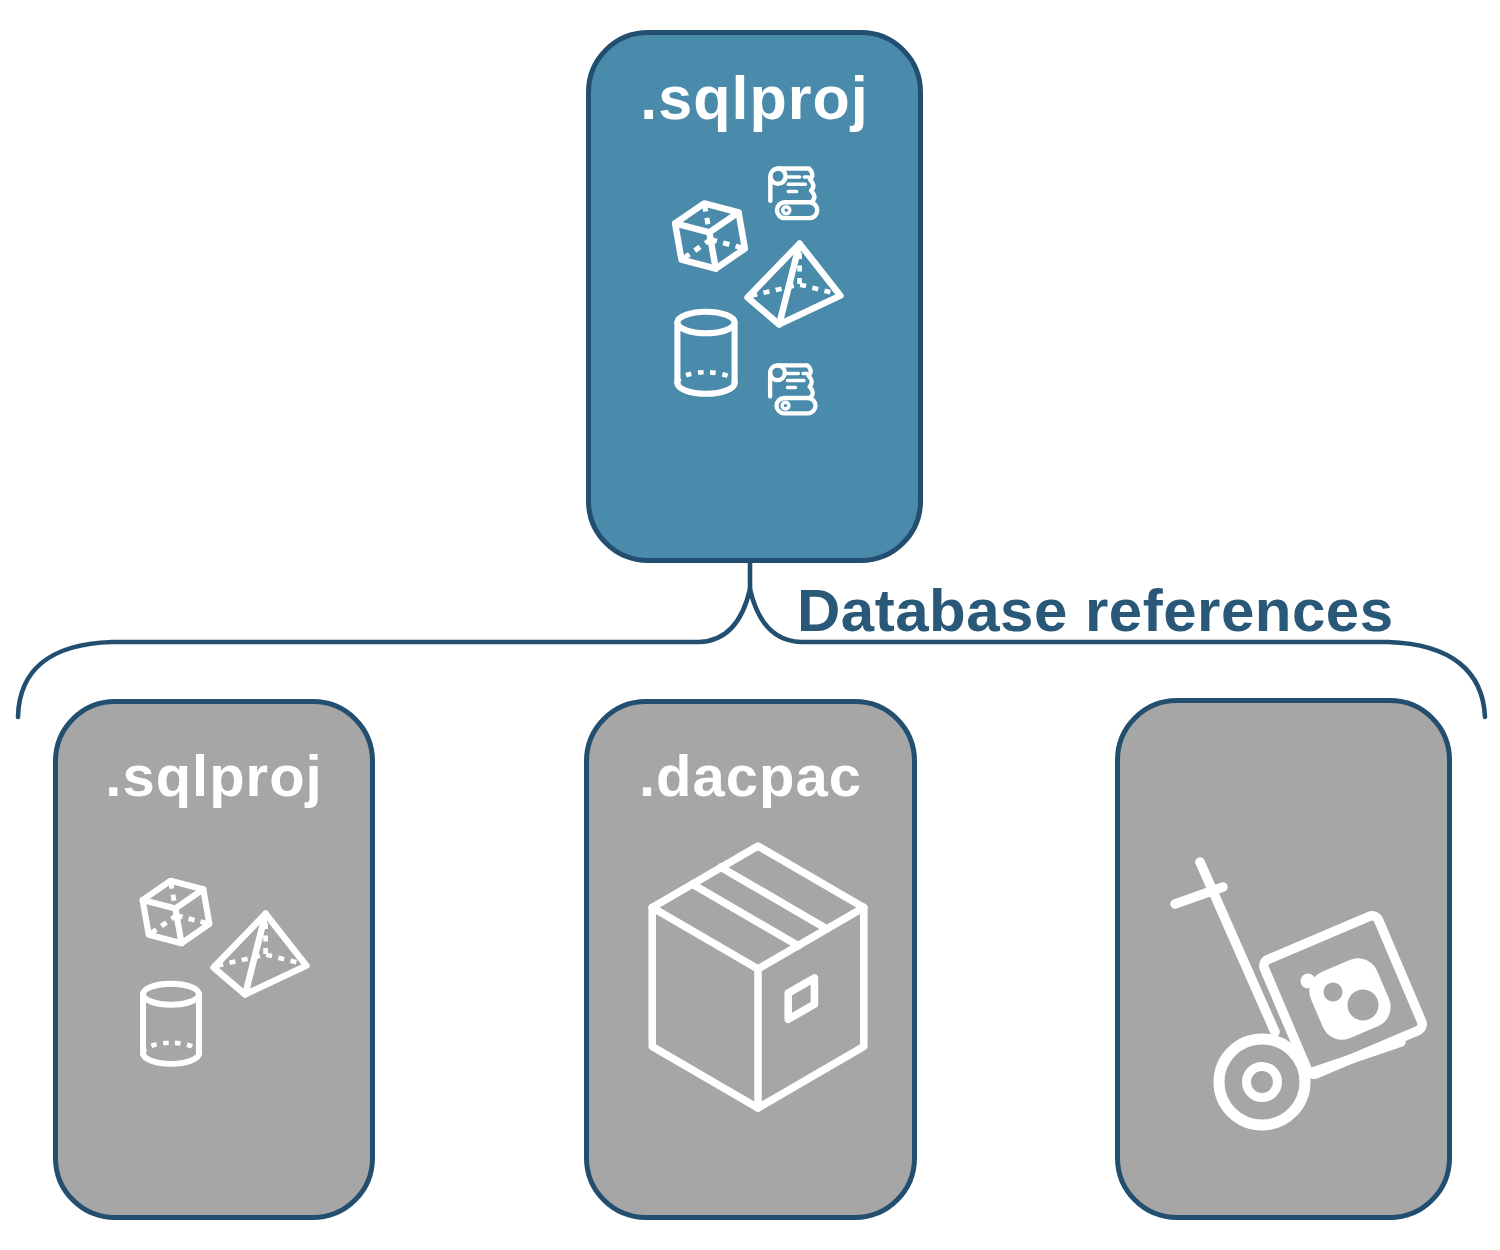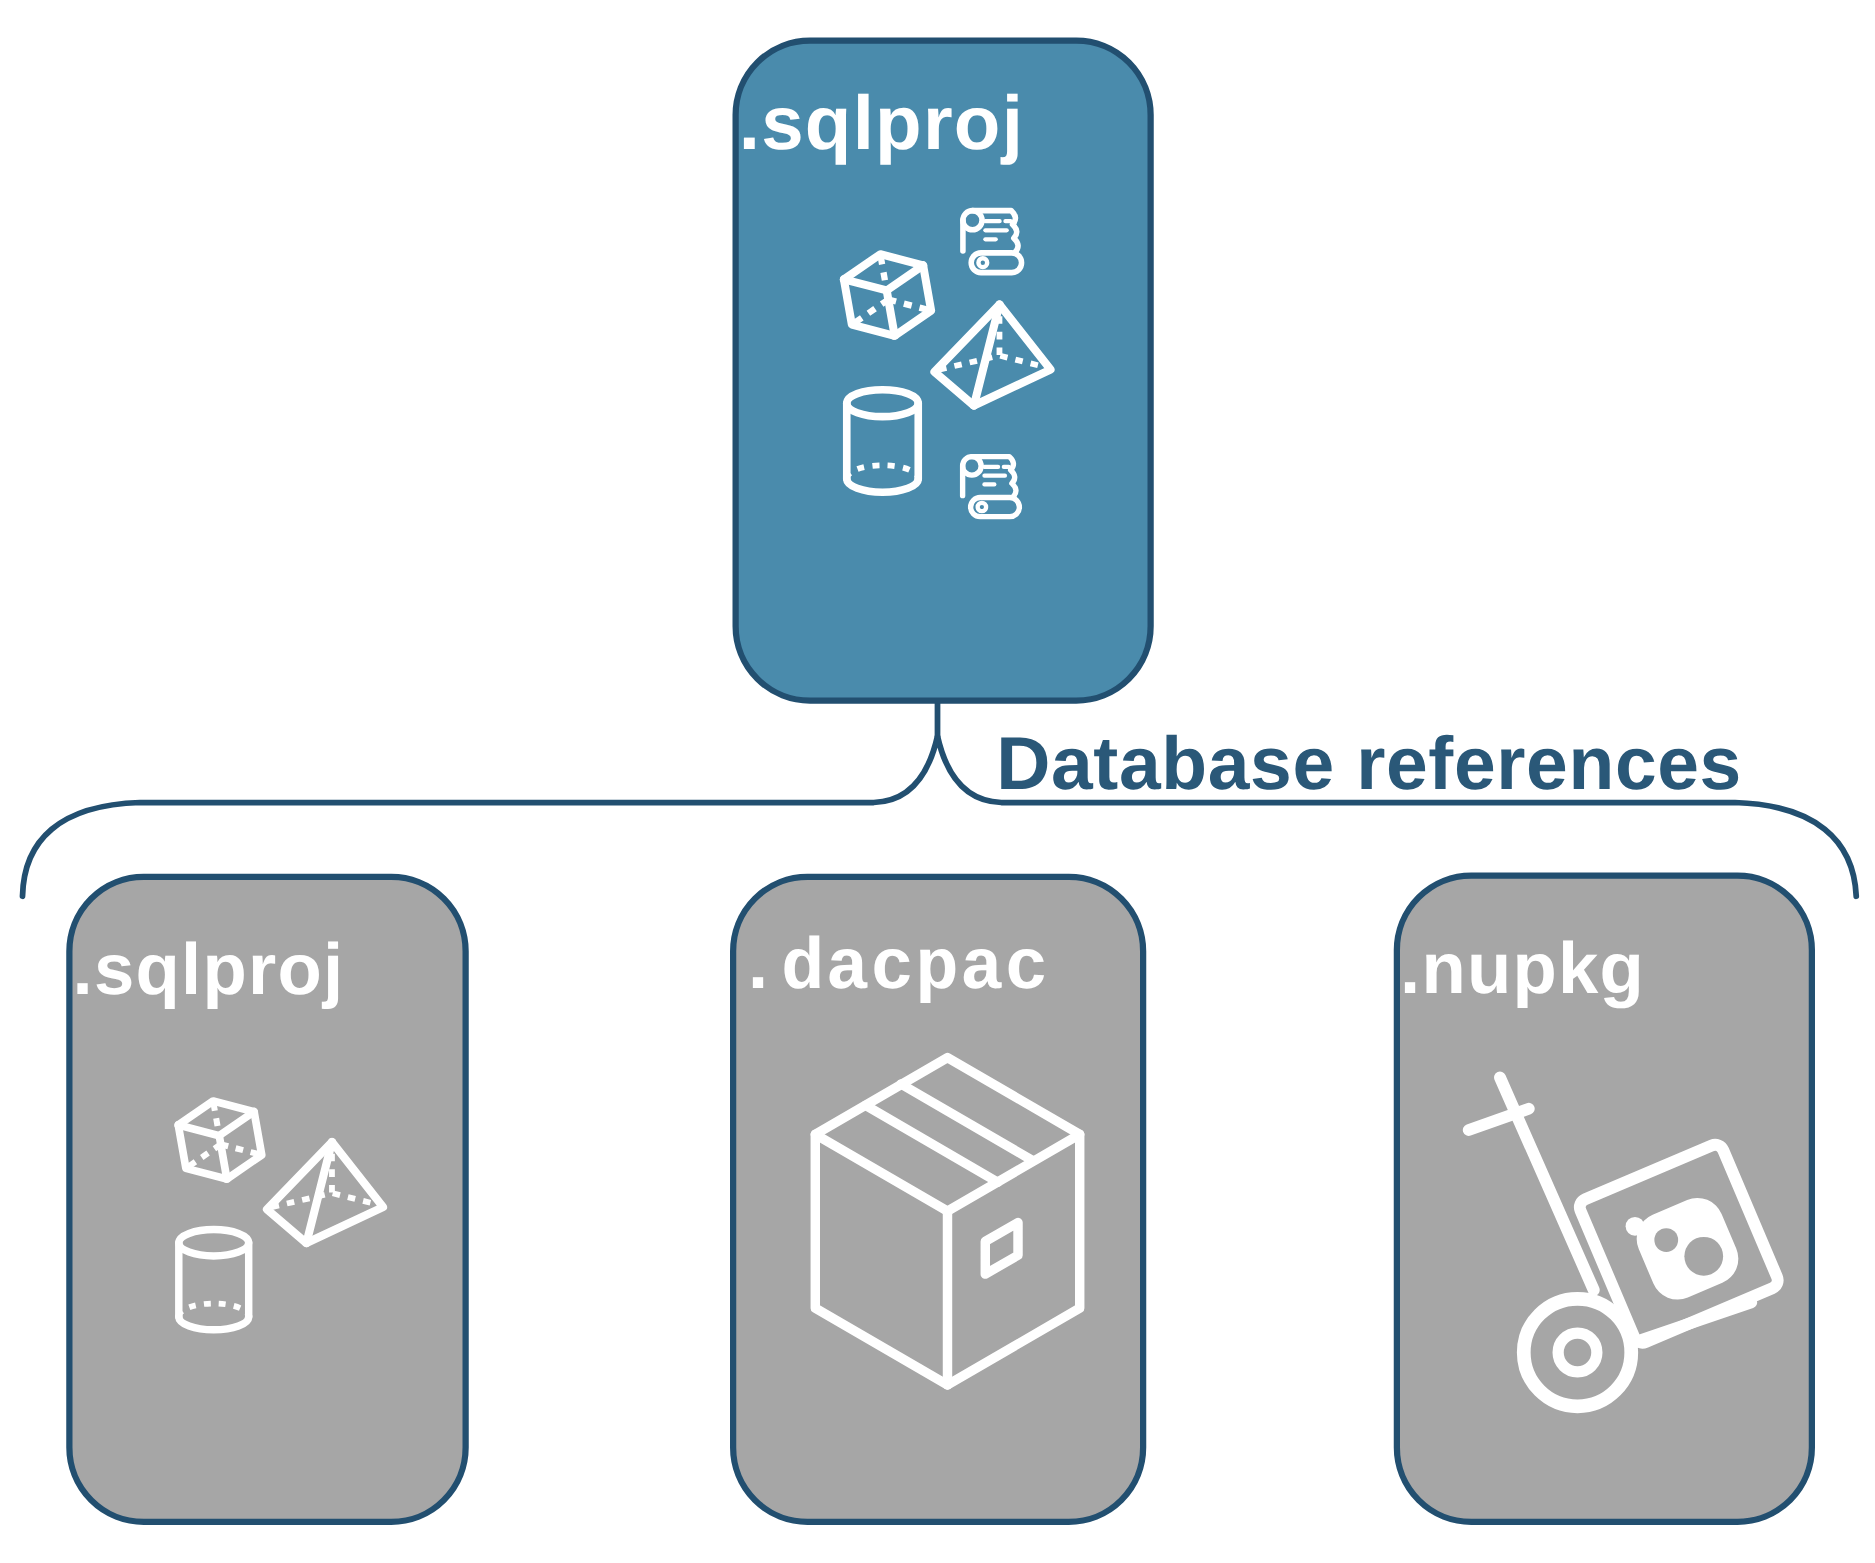--- a/index.html
+++ b/index.html
@@ -4,21 +4,21 @@
 <style>
   html,body{margin:0;padding:0;background:#ffffff;}
   #canvas{
     position:relative;width:1500px;height:1250px;background:#ffffff;overflow:hidden;
     font-family:"Liberation Sans",sans-serif;
   }
   .card{position:absolute;box-sizing:border-box;border:5px solid #224F70;border-radius:62px;}
   .card.blue{background:#4A8BAC;}
   .card.gray{background:#A6A6A6;}
   .card-title{
-    position:absolute;left:0;right:0;text-align:left;
+    position:absolute;left:0;right:0;text-align:center;
     color:#ffffff;font-weight:bold;line-height:1.1;letter-spacing:1px;
   }
   .card-title.root{top:30px;font-size:61px;}
   .card-title.child{top:40px;font-size:58px;}
   .icon{position:absolute;line-height:0;}
   #connector-svg{position:absolute;left:0;top:0;pointer-events:none;}
   #connector-label{
     position:absolute;left:797px;top:576px;width:500px;
     font-size:60px;font-weight:bold;color:#2A5878;letter-spacing:0.5px;white-space:nowrap;
   }
@@ -153,39 +153,38 @@
           <ellipse cx="38" cy="15.5" rx="30.5" ry="11.5"></ellipse>
           <path d="M7.5 15.5 V80"></path>
           <path d="M68.5 15.5 V80"></path>
           <path d="M7.5 80 a30.5 11.5 0 0 0 61 0"></path>
           <path d="M7.5 80 a30.5 11.5 0 0 1 61 0" stroke-width="5" stroke-dasharray="6 7" stroke-linecap="butt"></path>
         </g>
       </svg>
     </div>
   </div>
 
-  <div class="card gray" style="left:584px;top:699px;width:333px;height:521px;font-family:Liberation Mono, monospace;">
+  <div class="card gray" style="left:584px;top:699px;width:333px;height:521px;">
     <div class="card-title child">.dacpac</div>
 
     <div class="icon" style="left:48px;top:136px;">
       <svg viewBox="0 0 240 272" width="242" height="274">
         <g fill="none" stroke="#fff" stroke-width="7.5" stroke-linejoin="round" stroke-linecap="round">
           <path d="M120 6 L225 67 V205 L120 266 L15 205 V67 Z"></path>
           <path d="M15 67 L120 128 L225 67"></path>
           <path d="M120 128 V266"></path>
           <path d="M83 27 L188 88"></path>
           <path d="M55 44 L160 105"></path>
           <path d="M150 152 L176 137 L176 163 L150 178 Z"></path>
         </g>
       </svg>
     </div>
   </div>
 
   <div class="card gray" style="left:1115px;top:698px;width:337px;height:522px;">
-    <div class="card-title child">.nupkg</div>
 
     <div class="icon" style="left:45px;top:152px;">
       <svg viewBox="0 0 290 285" width="290" height="285">
         <g fill="none" stroke="#fff" stroke-linecap="round">
           <path d="M35 7 L110 177" stroke-width="9.5"></path>
           <path d="M10 49 L58 32" stroke-width="9.5"></path>
           <circle cx="97" cy="227" r="43" stroke-width="11"></circle>
           <circle cx="97" cy="227" r="15.5" stroke-width="9"></circle>
           <path d="M142 219 L236 187" stroke-width="9.5"></path>
           <rect x="116" y="78" width="124" height="124" rx="7" stroke-width="9.5" transform="rotate(-23 178 140)"></rect>

